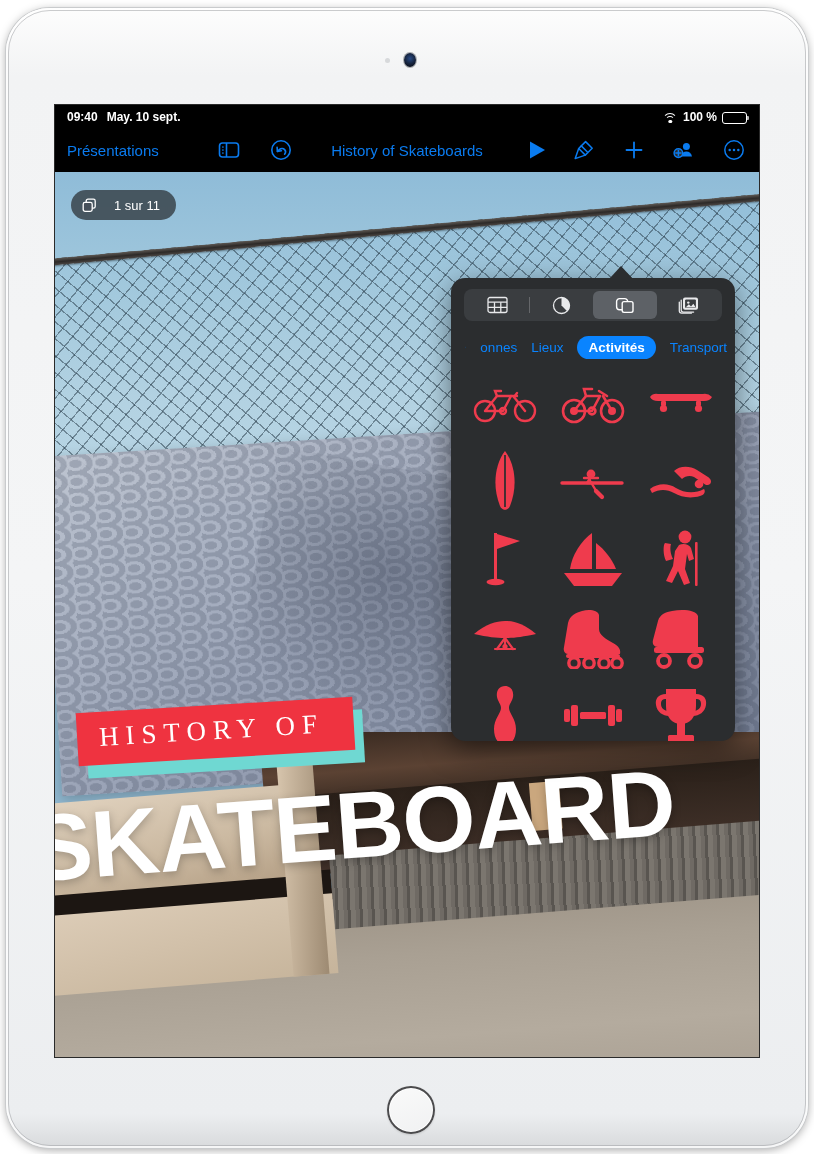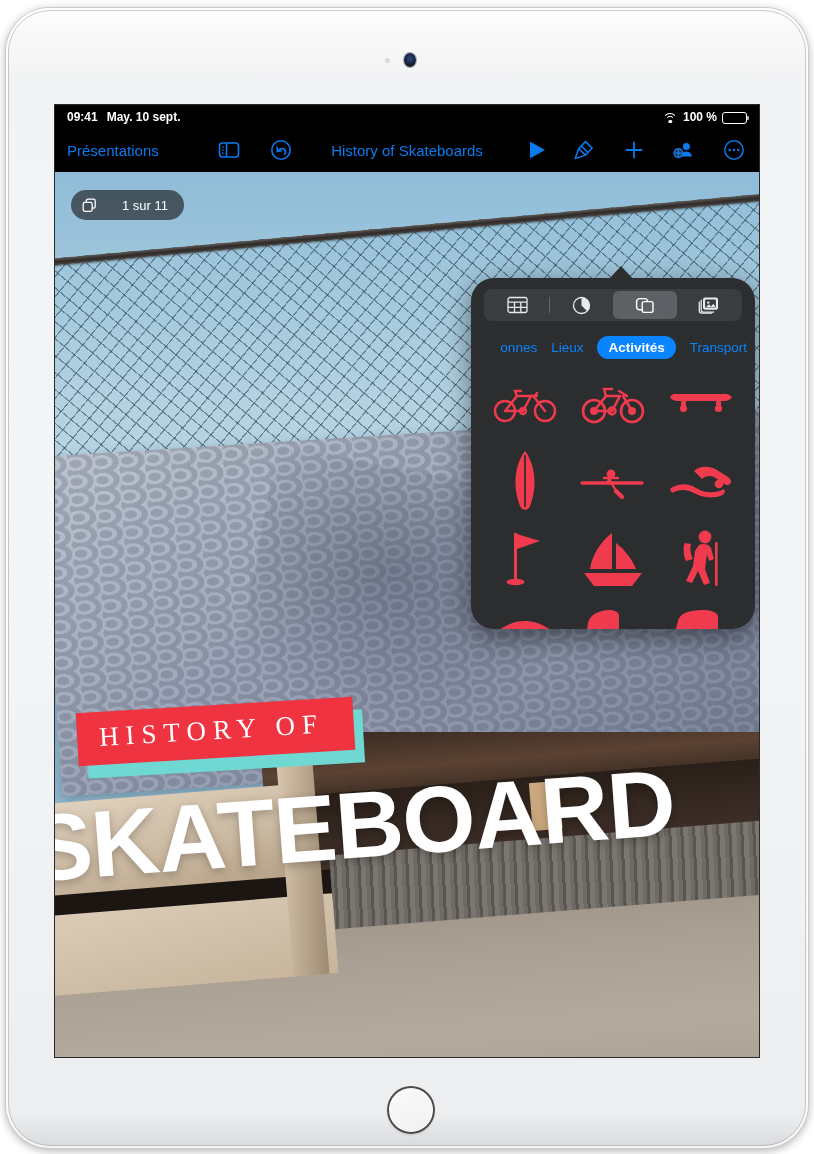--- a/index.html
+++ b/index.html
@@ -308,31 +308,31 @@
     position: absolute;
     left: 16px; top: 18px;
     height: 30px;
     padding: 0 16px 0 10px;
     border-radius: 15px;
     background: rgba(46,52,58,0.76);
     color: #fff;
     font-size: 13px;
     display: flex;
     align-items: center;
-    gap: 24px;
+    gap: 16px;
     backdrop-filter: blur(4px);
   }
 
   
   #popover {
     position: absolute;
-    left: 416px; top: 106px;
-    width: 284px; height: 351px;
+    left: 396px; top: 106px;
+    width: 284px; height: 463px;
     background: #2b2d2f;
-    border-radius: 23px;
+    border-radius: 14px;
     overflow: hidden;
     box-shadow: 0 8px 28px rgba(0,0,0,0.5);
   }
   #popover-arrow {
     position: absolute;
     left: 555px; top: 94px;
     width: 0; height: 0;
     border-left: 11px solid transparent;
     border-right: 11px solid transparent;
     border-bottom: 12px solid #2b2d2f;
@@ -412,21 +412,21 @@
 <div id="device">
   <div id="ambient-sensor"></div>
   <div id="front-camera"></div>
   <div id="home-button"></div>
 </div>
 
 <div id="screen">
 
   <div id="status-bar">
     <div id="status-left">
-      <span>09:41</span>
+      <span>09:40</span>
       <span>May. 10 sept.</span>
     </div>
     <div id="status-right">
       <span class="wifi-glyph">
           <i></i>
           <i></i>
           <i></i>
         </span>
       <span>100 %</span>
       <span id="battery">

